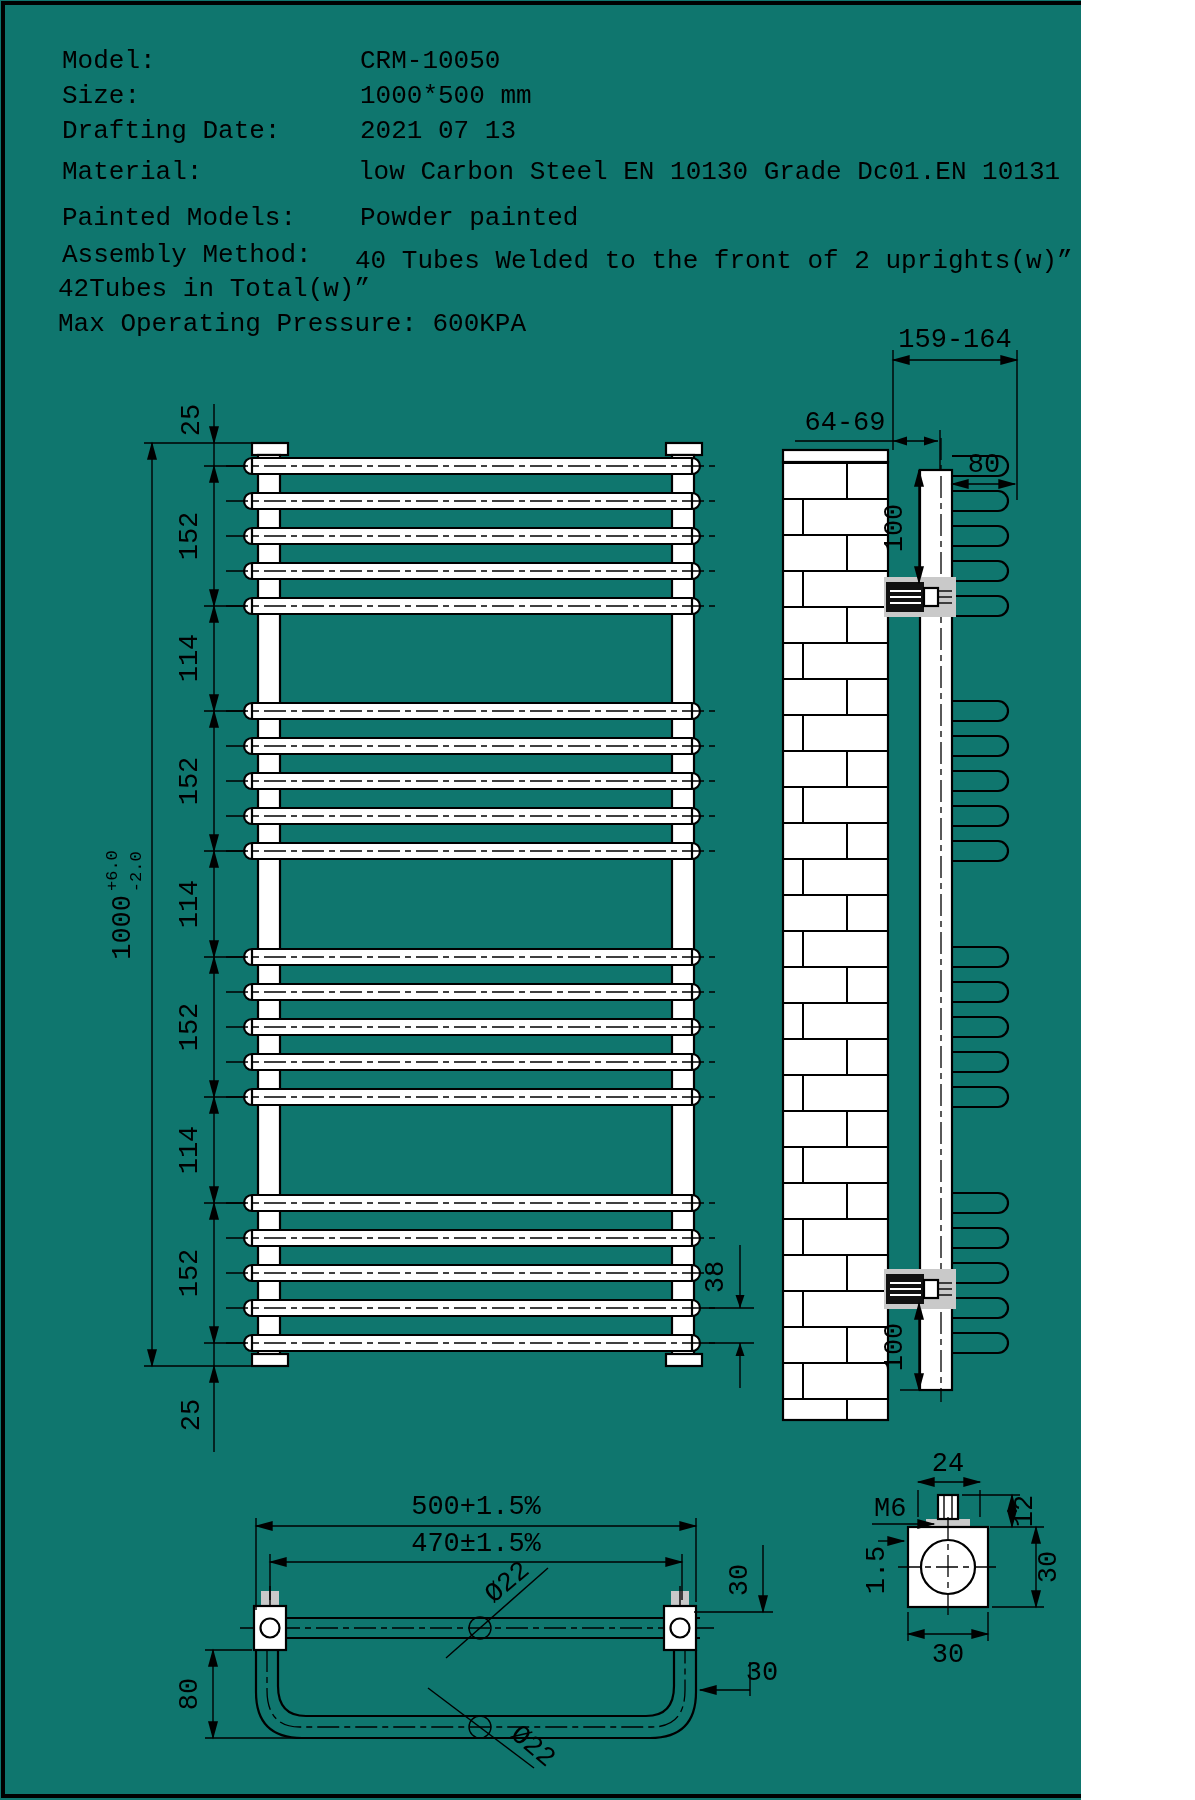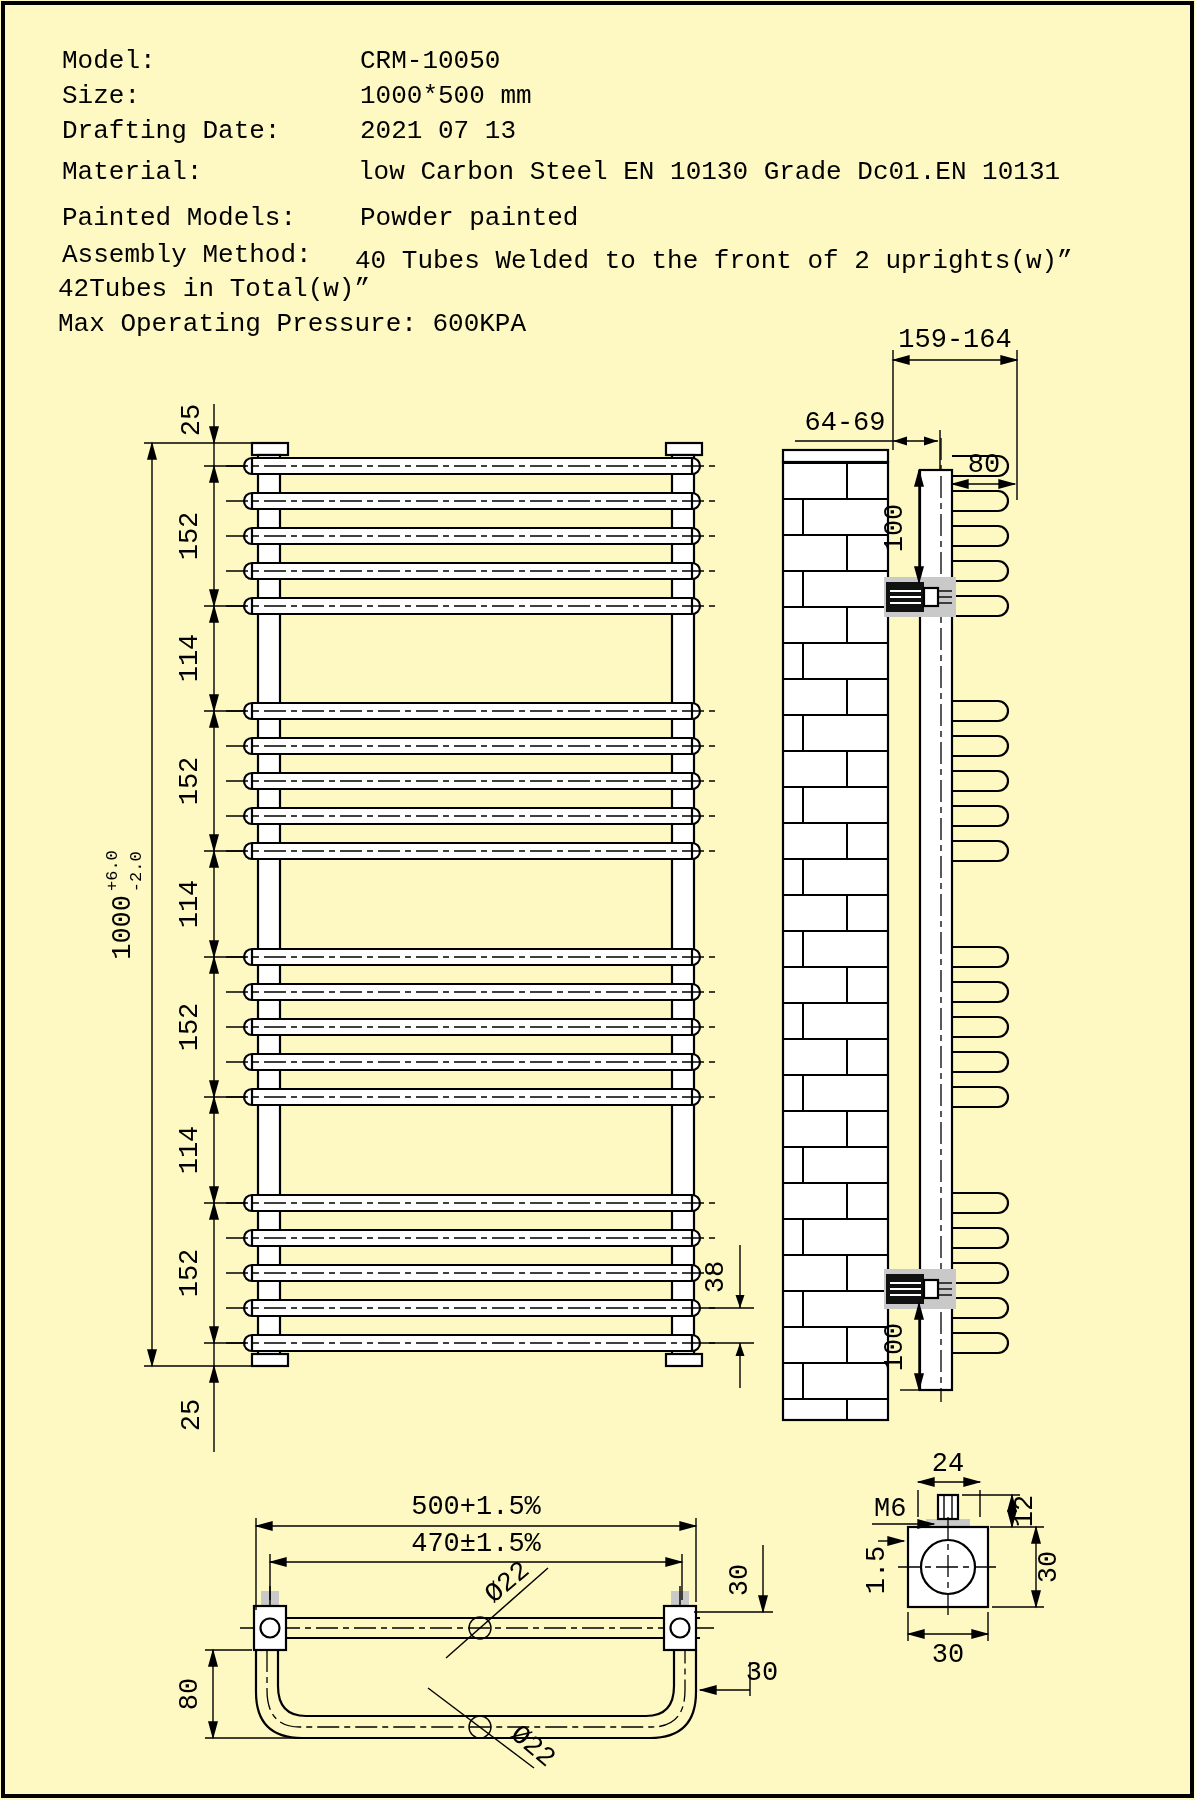--- a/index.html
+++ b/index.html
@@ -1,16 +1,16 @@
 <!DOCTYPE html>
 <html><head>
 <meta charset="utf-8">
 <style>
   html,body{margin:0;padding:0;background:#ffffff;}
-  .page{position:relative;width:1195px;height:1800px;background:#fef9c3;overflow:hidden;}
+  .page{position:relative;width:1081px;height:1800px;background:#0f766e;overflow:hidden;}
   svg{position:absolute;left:0;top:0;}
   .o  {stroke:#000;stroke-width:2.2;fill:none}
   .ow {stroke:#000;stroke-width:2.2;fill:#fff}
   .t  {stroke:#000;stroke-width:1.4;fill:none}
   .cl {stroke:#000;stroke-width:1.3;fill:none;stroke-dasharray:22 5 6 5}
   .dk {fill:#111;stroke:none}
   .halo{fill:#c9c9c9;stroke:none}
   .wln{stroke:#fff;stroke-width:2;fill:none}
   text{fill:#000}
   .dt {font-family:"Liberation Mono","DejaVu Sans Mono",monospace;font-size:27px}

